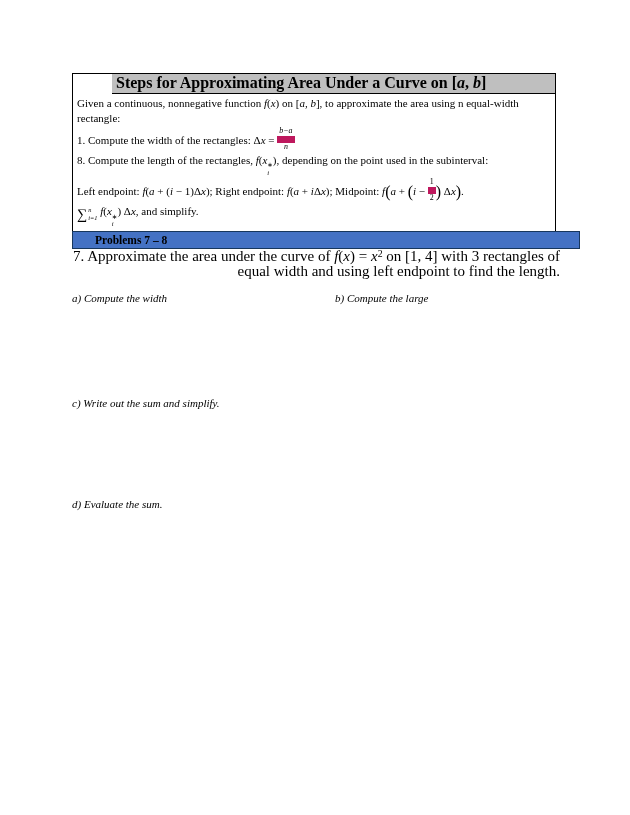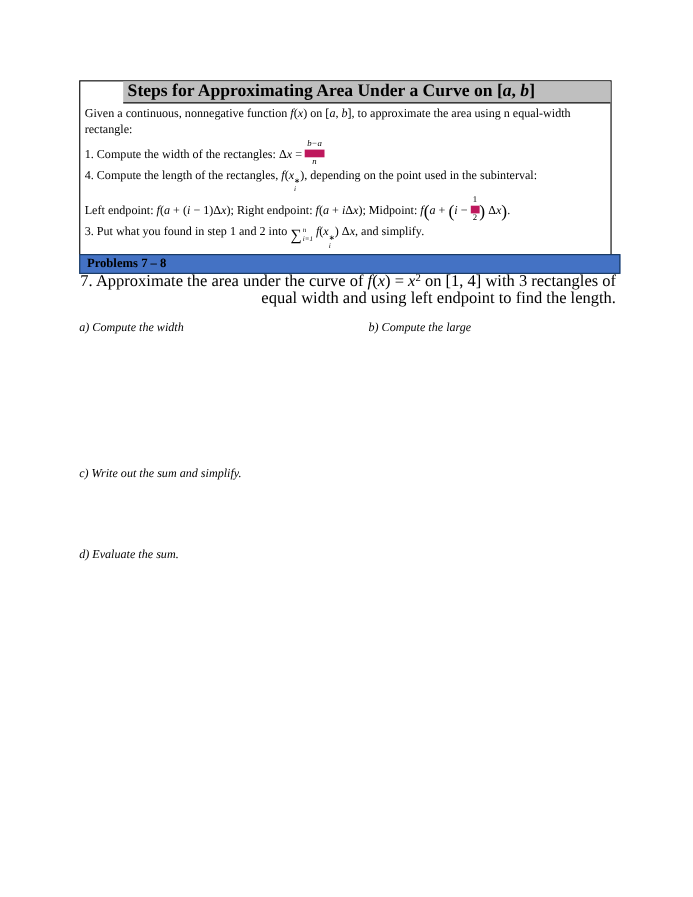--- a/index.html
+++ b/index.html
@@ -15,27 +15,27 @@
     padding:2px 4px 3px;border-bottom:1px solid #000;margin-left:39px;
   }
   .steps-body{font-size:11px;line-height:14.5px;padding:2px 4px 4px;}
   .ln{margin:0;}
   .ln.gap{margin-top:2px;margin-bottom:2px;}
   .nowrap{white-space:nowrap;}
   
   .problems-bar{
     left:72px;top:231px;width:484px;height:16px;
     border:1px solid #17375d;box-sizing:content-box;
-    font-weight:bold;font-size:11.5px;line-height:16px;padding-left:6px;
+    font-weight:bold;font-size:11.5px;line-height:16px;padding-left:22px;
   }
   .q7{left:72px;top:249px;width:488px;font-size:15px;line-height:15px;text-align:right;}
   .part{font-size:11px;line-height:14px;font-style:italic;}
   .part-a{left:72px;top:291px;}
   .part-b{left:335px;top:291px;}
-  .part-c{left:72px;top:424px;}
+  .part-c{left:72px;top:396px;}
   .part-d{left:72px;top:497px;}
   
   .s-i{font-style:italic;}
   .s-b{font-weight:bold;}
   .s-bi{font-weight:bold;font-style:italic;}
   .s-sup{font-size:0.65em;vertical-align:0.45em;line-height:0;}
   .s-bigp{font-size:1.45em;line-height:0.8;vertical-align:-0.17em;display:inline-block;font-style:normal;}
   .frac{
     display:inline-block;text-align:center;font-size:0.72em;
     line-height:1.08;vertical-align:-0.62em;
@@ -56,26 +56,26 @@
   .sum .lims .bot{display:block;font-style:italic;}
 </style>
 </head>
 <body>
 
 <div class="abs steps-box">
   <div class="steps-title" style="background: rgb(191, 191, 191);"><span class="s-b">Steps for Approximating Area Under a Curve on </span><span class="s-b">[</span><span class="s-bi">a</span><span class="s-b">, </span><span class="s-bi">b</span><span class="s-b">]</span></div>
   <div class="steps-body">
     <p class="ln"><span>Given a continuous, nonnegative function </span><span class="s-i">f</span><span>(</span><span class="s-i">x</span><span>)</span><span> on [</span><span class="s-i">a</span><span>, </span><span class="s-i">b</span><span>], to approximate the area using n equal-width rectangle:</span></p>
     <p class="ln gap"><span>1. Compute the width of the rectangles: </span><span>Δ</span><span class="s-i">x</span><span> = </span><span class="frac s-i"><span class="fn">b−a</span><span class="fd">n</span></span></p>
-    <p class="ln"><span>4. Compute the length of the rectangles, </span><span class="s-i">f</span><span>(</span><span><span class="s-i">x</span><span class="ss">
+    <p class="ln"><span>8. Compute the length of the rectangles, </span><span class="s-i">f</span><span>(</span><span><span class="s-i">x</span><span class="ss">
             <span class="sst">∗</span>
             <span class="ssb">i</span>
           </span></span><span>), depending on the point used in the subinterval:</span></p>
     <p class="ln gap nowrap"><span>Left endpoint: </span><span class="s-i">f</span><span>(</span><span class="s-i">a</span><span> + (</span><span class="s-i">i</span><span> − 1)Δ</span><span class="s-i">x</span><span>); Right endpoint: </span><span class="s-i">f</span><span>(</span><span class="s-i">a</span><span> + </span><span class="s-i">i</span><span>Δ</span><span class="s-i">x</span><span>); Midpoint: </span><span class="s-i">f</span><span class="s-bigp">(</span><span class="s-i">a</span><span> + </span><span class="s-bigp">(</span><span class="s-i">i</span><span> − </span><span class="frac"><span class="fn">1</span><span class="fd">2</span></span><span class="s-bigp">)</span><span> Δ</span><span class="s-i">x</span><span class="s-bigp">)</span><span>.</span></p>
-    <p class="ln nowrap"><span>3. Put what you found in step 1 and 2 into </span><span class="sum">
+    <p class="ln nowrap"><span class="sum">
           <span class="sigma">∑</span>
           <span class="lims">
             <span class="top">n</span>
             <span class="bot">i=1</span>
           </span>
         </span><span> </span><span class="s-i">f</span><span>(</span><span><span class="s-i">x</span><span class="ss">
             <span class="sst">∗</span>
             <span class="ssb">i</span>
           </span></span><span>) Δ</span><span class="s-i">x</span><span>, and simplify.</span></p>
   </div>

